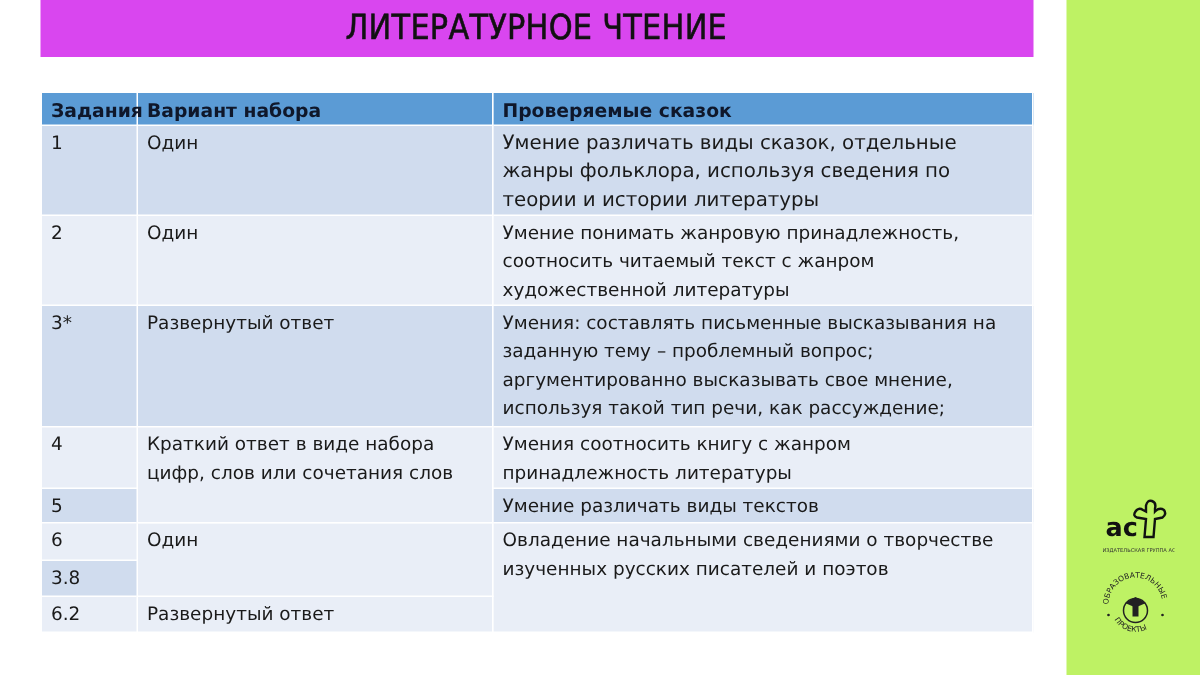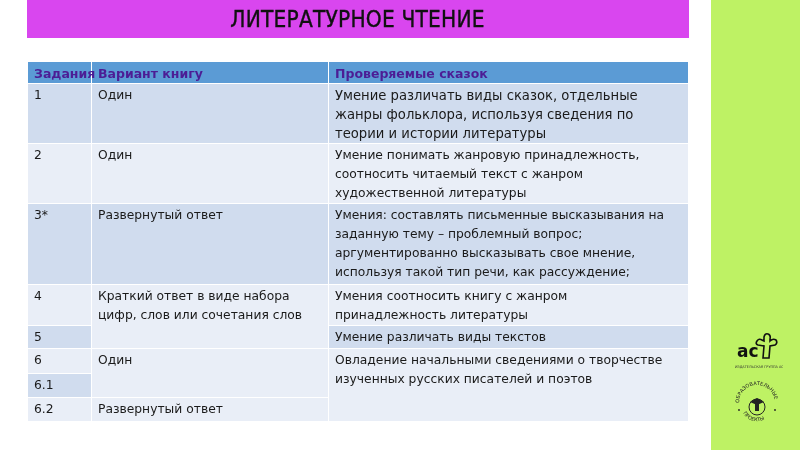--- a/index.html
+++ b/index.html
@@ -26,21 +26,21 @@
   table {
     position: absolute; left: 27px; top: 61px; width: 662px;
     border-collapse: collapse; table-layout: fixed;
     font-size: 12.3px; line-height: 19px;
   }
   td, th {
     border: 1.5px solid #ffffff; vertical-align: top; padding: 2px 6px 0 6px;
     text-align: left; font-weight: normal;
   }
   th {
-    background: #5b9bd5; color: #4c1d95; font-weight: bold; height: 19px;
+    background: #5b9bd5; color: #0f172a; font-weight: bold; height: 19px;
     font-size: 12.5px;
   }
   .c1 { width: 64px; }
   .c2 { width: 237px; }
   .dark td { background: #d0dcee; }
   .light td { background: #e9eef7; }
   td.lt { background: #e9eef7 !important; margin-top: 21px; }
   .big { font-size: 13.2px; margin-top: 45px; }
   .logo { position: absolute; }
 </style>
@@ -76,21 +76,21 @@
 
 <table>
   <colgroup>
       <col class="c1">
       <col class="c2">
       <col>
     </colgroup>
   <thead>
     <tr>
       <th>Задания</th>
-      <th>Вариант книгу</th>
+      <th>Вариант набора</th>
       <th>Проверяемые сказок</th>
     </tr>
   </thead>
   <tbody>
     <tr class="dark" style="height:59px">
       <td>1</td>
       <td>Один</td>
       <td class="big">Умение различать виды сказок, отдельные жанры фольклора, используя сведения по теории и истории литературы</td>
     </tr>
     <tr class="light" style="height:59px">
@@ -111,20 +111,20 @@
     <tr class="dark" style="height:23px">
       <td>5</td>
       <td>Умение различать виды текстов</td>
     </tr>
     <tr class="light" style="height:25px">
       <td>6</td>
       <td rowspan="2" class="lt">Один</td>
       <td rowspan="3" class="lt">Овладение начальными сведениями о творчестве изученных русских писателей и поэтов</td>
     </tr>
     <tr class="dark" style="height:24px">
-      <td>6.1</td>
+      <td>3.8</td>
     </tr>
     <tr class="light" style="height:24px">
       <td>6.2</td>
       <td>Развернутый ответ</td>
     </tr>
   </tbody>
 </table>
 
 </body></html>

